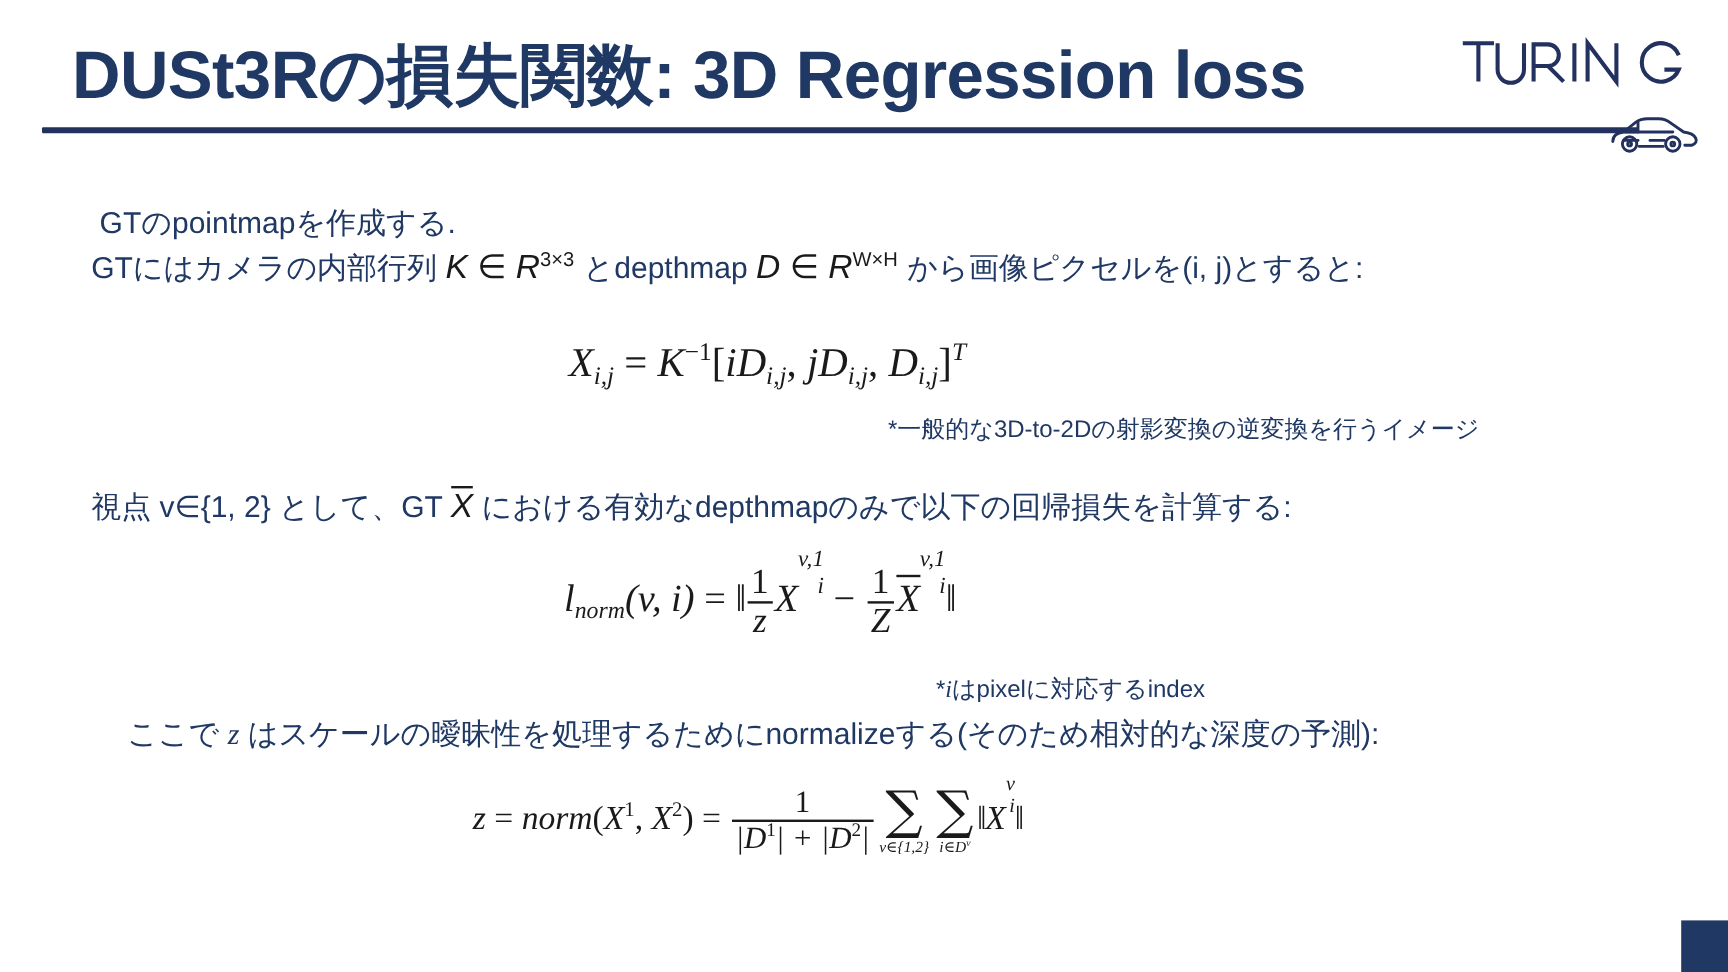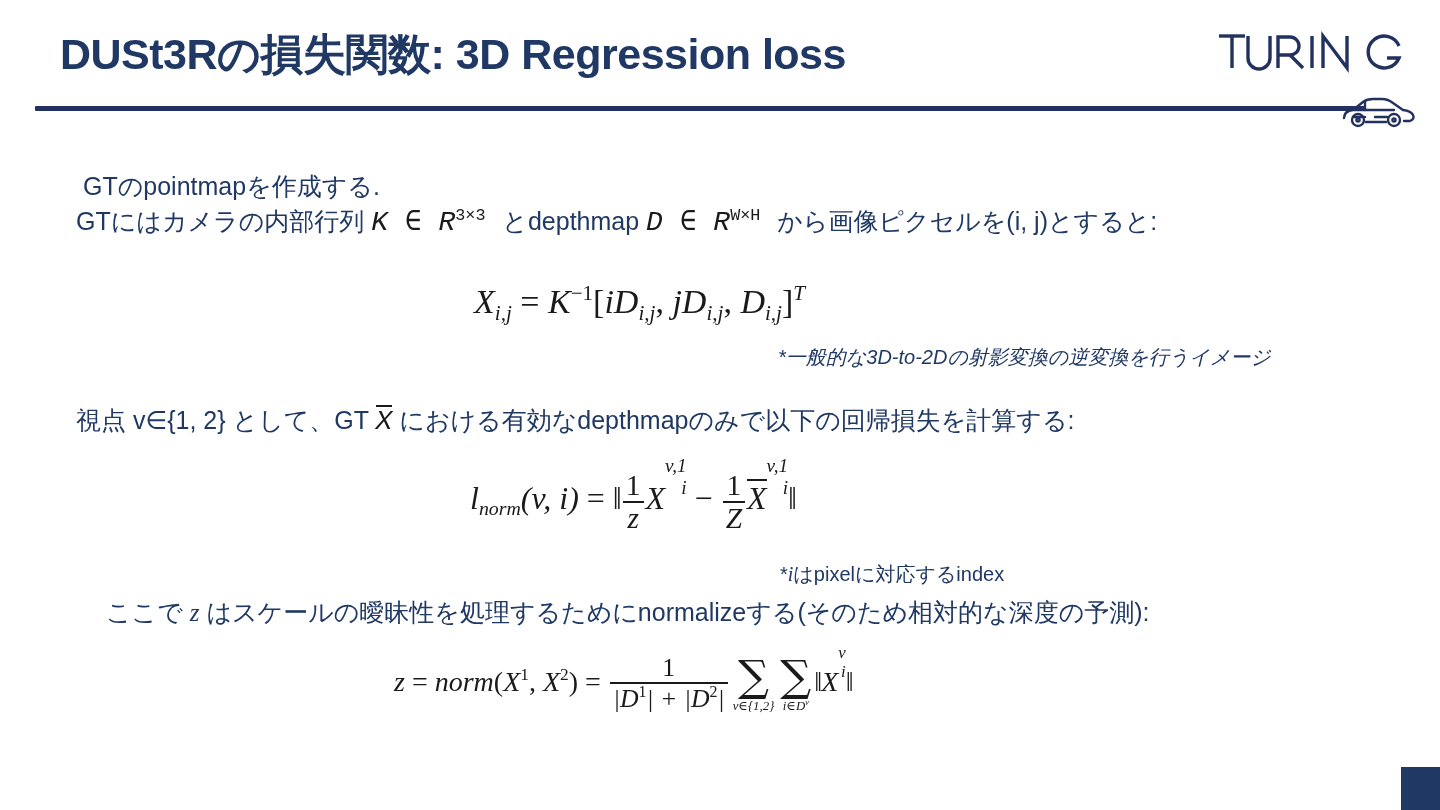--- a/index.html
+++ b/index.html
@@ -14,21 +14,21 @@
     overflow: hidden;
     font-family: "Liberation Sans", "DejaVu Sans", sans-serif;
     color: #1F3864;
   }
 
   
   .slide-title {
     position: absolute;
     left: 60px;
     top: 26px;
-    font-size: 43px;
+    font-size: 56px;
     font-weight: bold;
     letter-spacing: -0.5px;
     color: #1F3864;
     white-space: nowrap;
   }
   .brand-logo {
     position: absolute;
     right: 35px;
     top: 30px;
     width: 190px;
@@ -61,21 +61,21 @@
     color: #1F3864;
     white-space: nowrap;
   }
   .line-a { left: 83px; top: 170px; }
   .line-b { left: 76px; top: 205px; }
   .line-c { left: 76px; top: 404px; text-align: right; }
   .line-d { left: 76px; top: 596px; margin-left: 30px; }
 
   
   .imath {
-    font-family: Liberation Mono, monospace;
+    font-family: Liberation Sans, sans-serif;
     font-style: italic;
     color: #1a1a1a;
     font-size: 28px;
   }
   .imath .up { font-style: normal; }
   .imath sup {
     font-size: 0.6em;
     font-style: normal;
     vertical-align: super;
   }
@@ -160,21 +160,21 @@
     margin-top: 1px;
   }
 
   
   .note {
     position: absolute;
     font-size: 20px;
     color: #1F3864;
     white-space: nowrap;
   }
-  .note-1 { left: 778px; top: 344px; font-style: italic; }
+  .note-1 { left: 740px; top: 344px; }
   .note-2 { left: 780px; top: 534px; margin-top: 27px; }
 
   
   .corner-block {
     position: absolute;
     left: 1401px;
     top: 767px;
     width: 39px;
     height: 43px;
     background: #1F3864;

